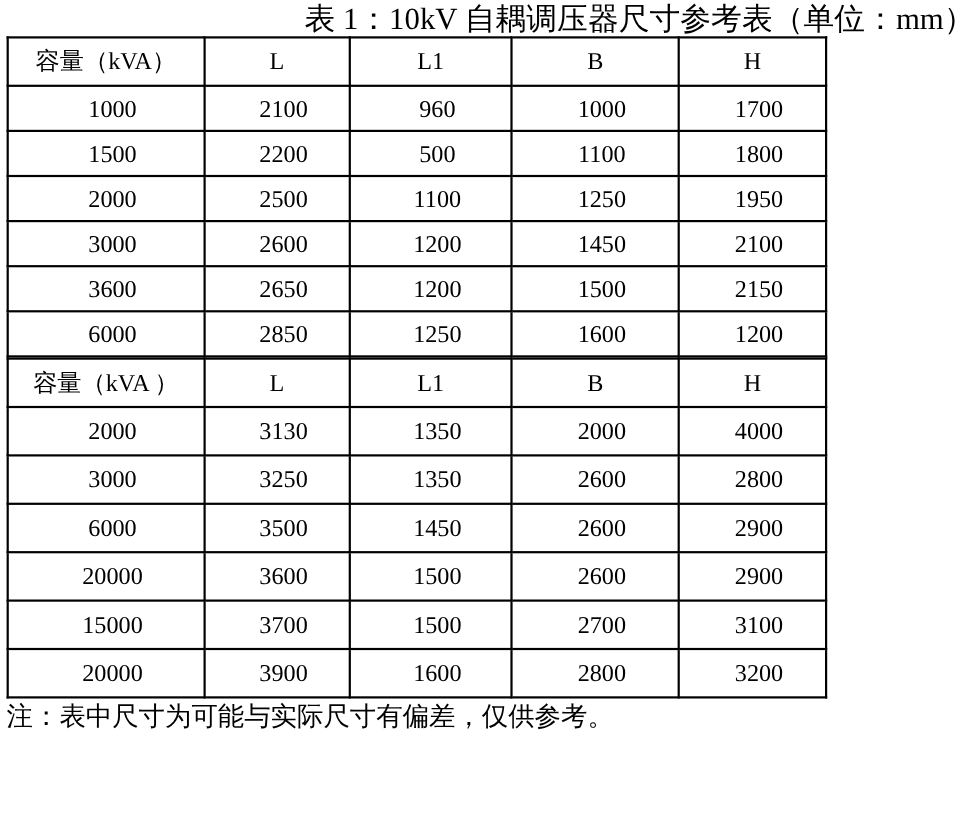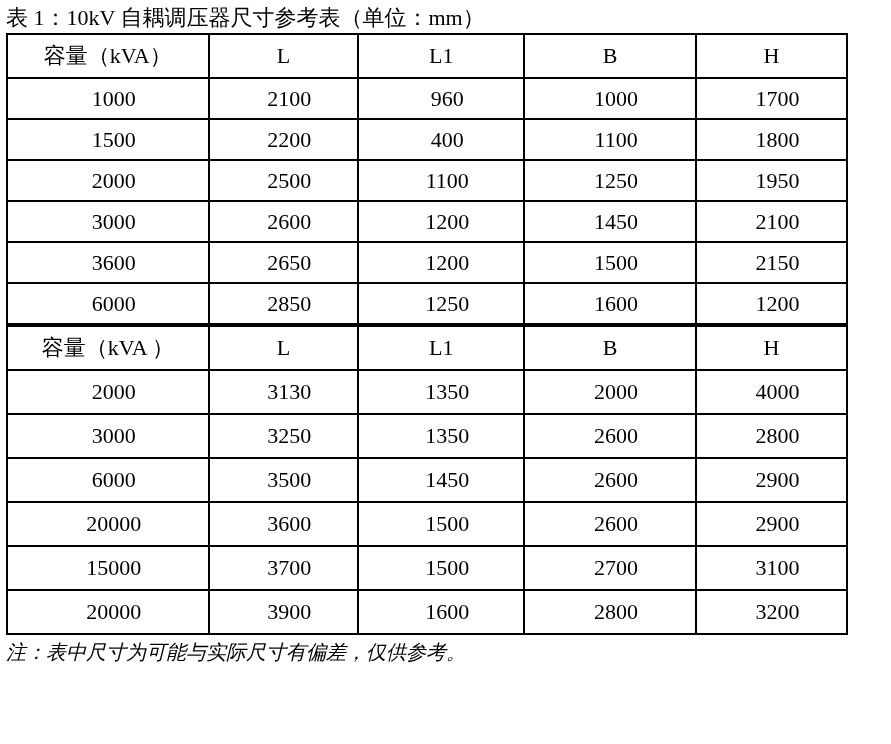--- a/index.html
+++ b/index.html
@@ -11,53 +11,53 @@
     width: 891px;
     height: 744px;
     font-family: "Liberation Serif", "DejaVu Serif", serif;
     color: #000000;
     overflow: hidden;
   }
   .page {
     padding: 2px 5px 0 4px;
   }
   .tbl-title {
-    font-size: 22px;
+    font-size: 28px;
     line-height: 31px;
     white-space: nowrap;
     padding-left: 2px;
+    text-align: right;
   }
   .tbl-title.second {
     line-height: 37px;
   }
   table.dim-table {
     border-collapse: collapse;
-    width: 842px;
+    width: 746px;
     margin-left: 2px;
     table-layout: fixed;
   }
   table.dim-table th,
   table.dim-table td {
     border: 2px solid #000000;
     text-align: center;
     vertical-align: middle;
     font-size: 22px;
     font-weight: normal;
     padding: 0;
     overflow: hidden;
   }
   table.dim-table th { height: 42px; }
   table.dim-table td { height: 39px; padding-left: 12px; }
   table.dim-table[data-table-index="1"] td { height: 42px; }
   .note {
-    font-size: 20px;
+    font-size: 24px;
     line-height: 34px;
     padding-left: 2px;
     white-space: nowrap;
-    font-style: italic;
   }
   col.c0 { width: 24%; }
   col.c1 { width: 17.8%; }
   col.c2 { width: 19.8%; }
   col.c3 { width: 20.4%; }
   col.c4 { width: 18%; }
 </style>
 </head>
 <body>
 
@@ -86,21 +86,21 @@
         <tr>
           <td>1000</td>
           <td>2100</td>
           <td>960</td>
           <td>1000</td>
           <td>1700</td>
         </tr>
         <tr>
           <td>1500</td>
           <td>2200</td>
-          <td>400</td>
+          <td>500</td>
           <td>1100</td>
           <td>1800</td>
         </tr>
         <tr>
           <td>2000</td>
           <td>2500</td>
           <td>1100</td>
           <td>1250</td>
           <td>1950</td>
         </tr>

